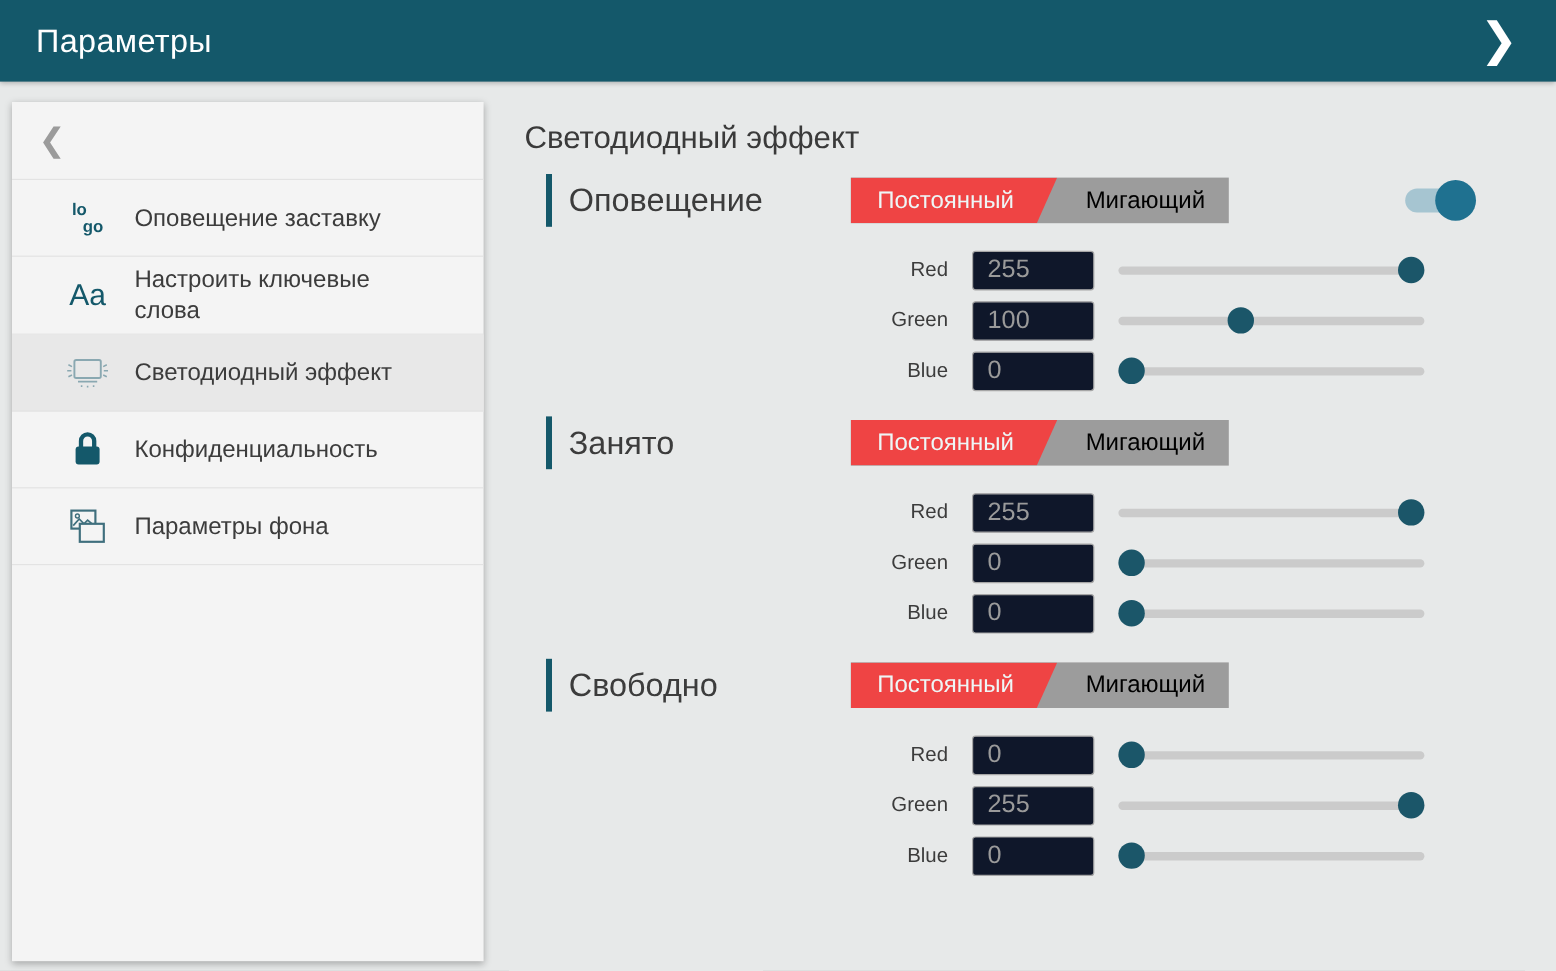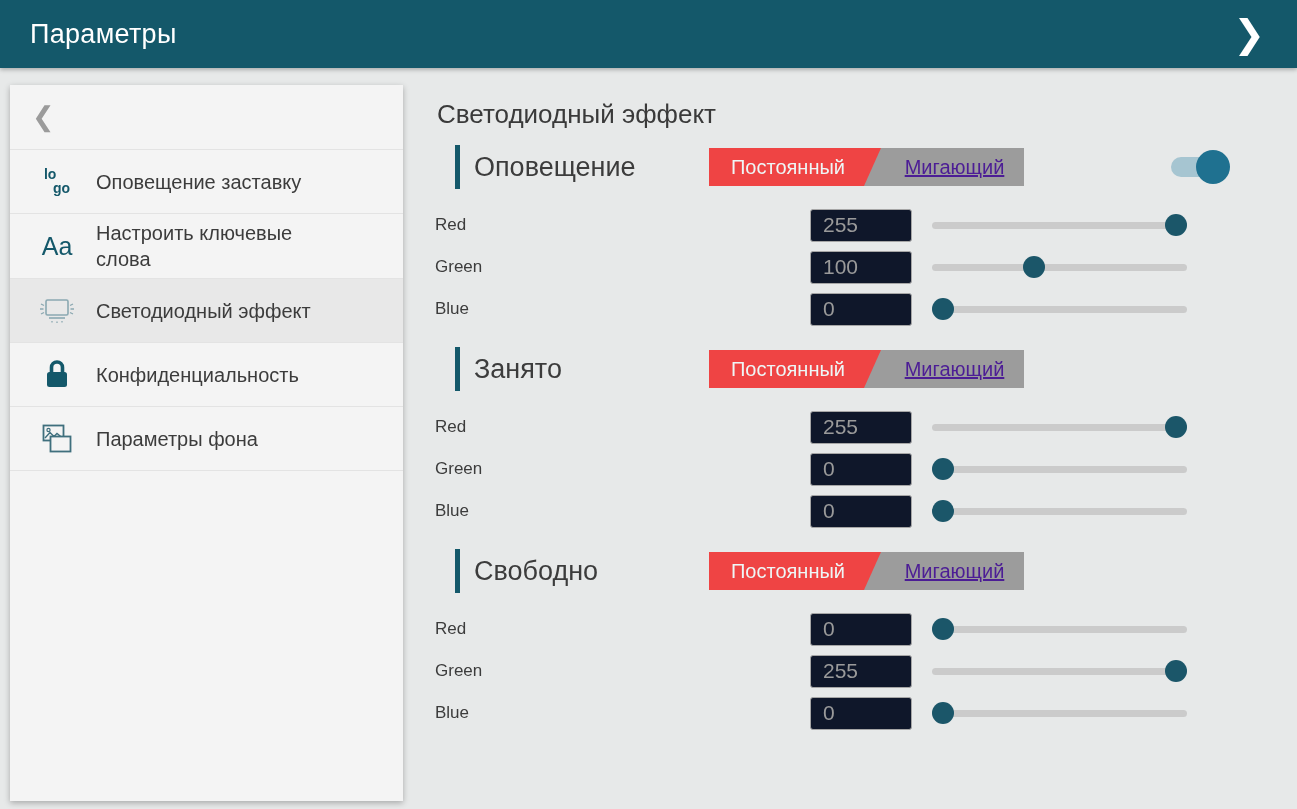--- a/index.html
+++ b/index.html
@@ -8,44 +8,44 @@
 
   
   .topbar{position:relative;z-index:3;height:68px;background:#14586a;display:flex;align-items:center;justify-content:space-between;padding:0 26px 0 30px;box-sizing:border-box;box-shadow:0 2px 4px rgba(0,0,0,.25);}
   .topbar-title{color:#fff;font-size:27px;font-weight:400;letter-spacing:.3px;}
   .topbar-forward{color:#fff;font-size:38px;font-weight:bold;line-height:1;cursor:pointer;padding:4px 6px;}
 
   
   .sidebar{position:absolute;left:10px;top:85px;width:393px;height:716px;background:#f4f4f4;box-shadow:0 2px 6px rgba(0,0,0,.28);box-sizing:border-box;}
   .back-row{height:64px;display:flex;align-items:center;padding-left:22px;border-bottom:1px solid #e3e3e3;}
   .back-chevron{color:#9b9b9b;font-size:27px;font-weight:bold;line-height:1;cursor:pointer;}
-  .side-item{display:flex;align-items:center;min-height:64px;padding:6px 10px 6px 24px;border-bottom:1px solid #e3e3e3;cursor:pointer;box-sizing:border-box;}
+  .side-item{display:flex;align-items:center;min-height:64px;padding:6px 10px 6px 40px;border-bottom:1px solid #e3e3e3;cursor:pointer;box-sizing:border-box;}
   .side-item.selected{background:#e8e8e8;}
   .icon-box{width:46px;flex-shrink:0;display:flex;justify-content:center;align-items:center;margin-right:16px;}
   .side-label{font-size:20px;color:#3c3c3c;line-height:1.3;max-width:248px;}
   .logo-icon{color:#14586a;font-weight:bold;font-size:14px;line-height:.95;display:inline-block;font-style:normal;}
   .logo-icon .go{display:block;margin-left:9px;}
   .aa-icon{color:#14586a;font-weight:normal;font-size:25px;line-height:1;}
 
   
   .main{margin-left:435px;padding-top:1px;}
   .page-title{font-size:26px;font-weight:400;color:#3a3a3a;margin:30px 0 15px 2px;}
   .led-section{margin-bottom:21px;}
   .section-header{position:relative;height:44px;display:flex;align-items:center;}
   .accent-bar{width:5px;height:44px;background:#14586a;margin:0 14px 0 20px;}
   .section-title{font-size:27px;font-weight:400;color:#3c3c3c;margin:0;}
   .toggle-group{position:absolute;left:274px;top:3px;width:315px;height:38px;background:#9c9c9c;}
   .toggle-selected{position:absolute;left:0;top:0;width:172px;height:38px;background:#ef4444;clip-path:polygon(0 0,100% 0,calc(100% - 17px) 100%,0 100%);display:flex;align-items:center;justify-content:center;padding-right:14px;box-sizing:border-box;color:#eef6f6;font-size:20px;cursor:pointer;}
-  .toggle-unselected{position:absolute;left:176px;right:0;top:0;height:38px;display:flex;align-items:center;justify-content:center;color:#4c1d95;font-size:20px;cursor:pointer;text-decoration:underline;}
+  .toggle-unselected{position:absolute;left:176px;right:0;top:0;height:38px;display:flex;align-items:center;justify-content:center;color:#000000;font-size:20px;cursor:pointer;}
   .switch{position:absolute;left:736px;top:12px;width:52px;height:20px;border-radius:10px;background:#a6c5d1;cursor:pointer;}
   .switch .knob{position:absolute;right:-7px;top:-7px;width:34px;height:34px;border-radius:50%;background:#1f7190;}
 
   .channels{margin-top:19px;}
   .channel-row{display:flex;align-items:center;height:34px;margin-bottom:8px;}
-  .channel-label{width:355px;text-align:left;font-size:17px;color:#3c3c3c;}
+  .channel-label{width:355px;text-align:right;font-size:17px;color:#3c3c3c;}
   .channel-input{margin-left:20px;width:88px;height:31px;border:1px solid #a6a6a6;border-radius:3px;background:#0f172a;color:#9a9a9a;font-size:21px;padding:0 0 0 12px;font-family:inherit;outline:none;}
   .slider{position:relative;margin-left:20px;width:255px;height:7px;border-radius:4px;background:#cbcbcb;cursor:pointer;}
   .thumb{position:absolute;top:50%;transform:translateY(-50%);width:22px;height:22px;border-radius:50%;background:#1b5669;cursor:pointer;}
 </style>
 </head>
 <body>
 
 <div class="app">
 
   <header class="topbar">

